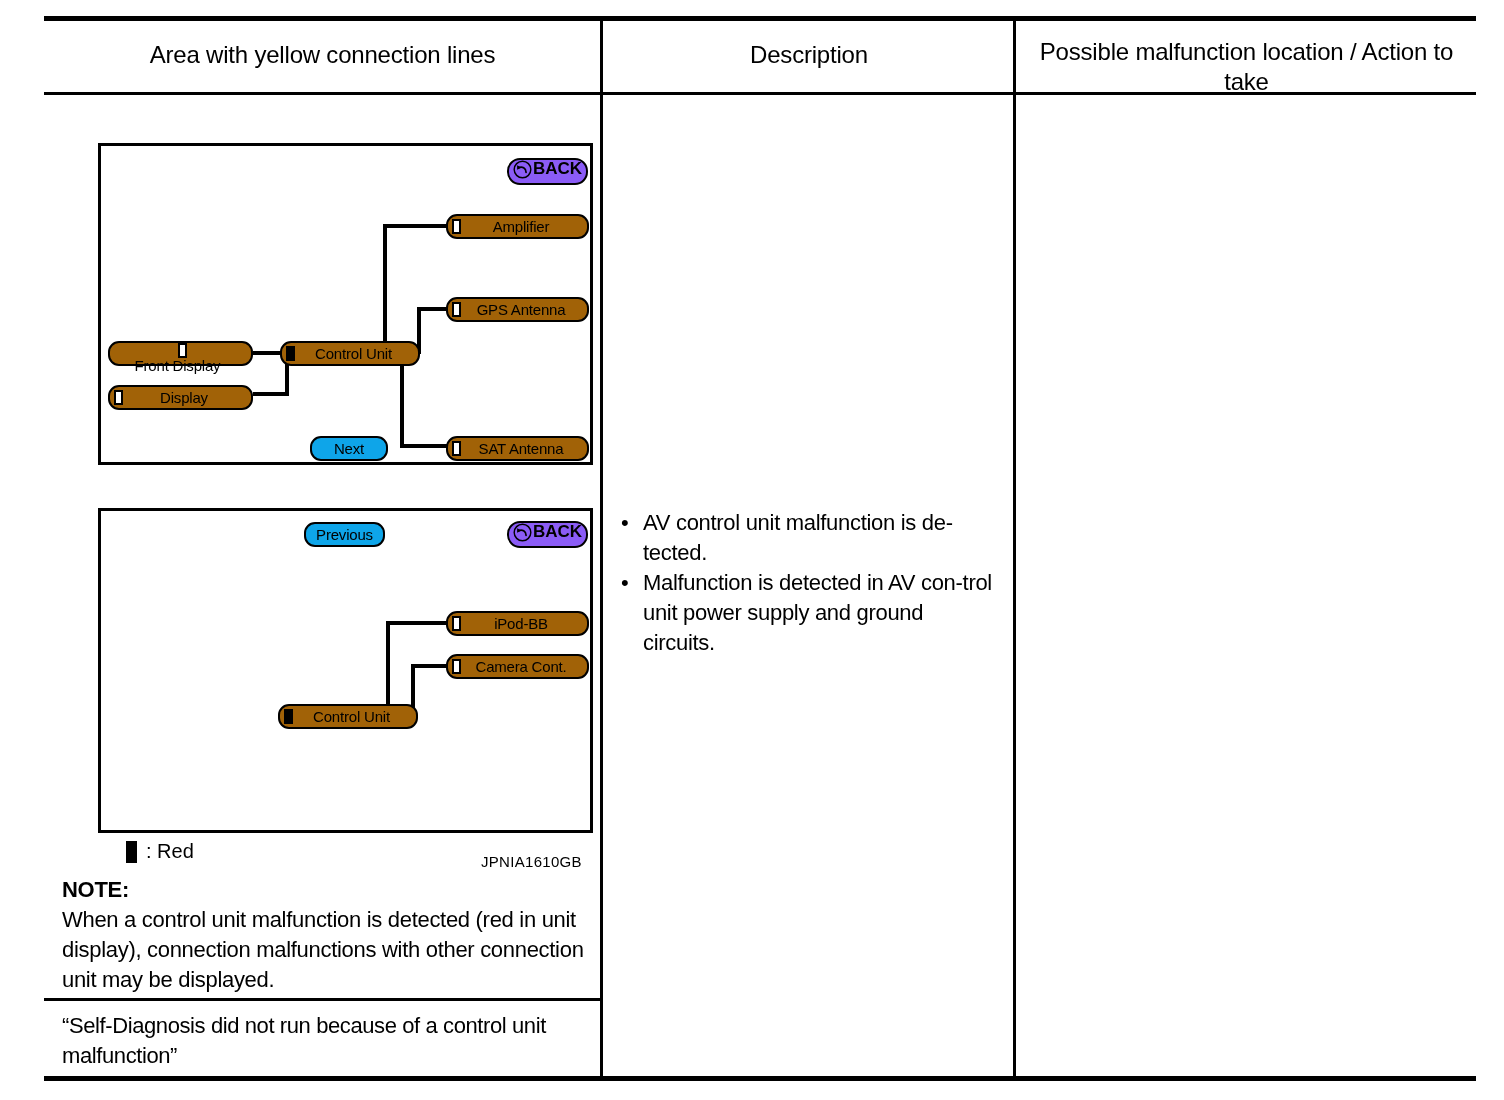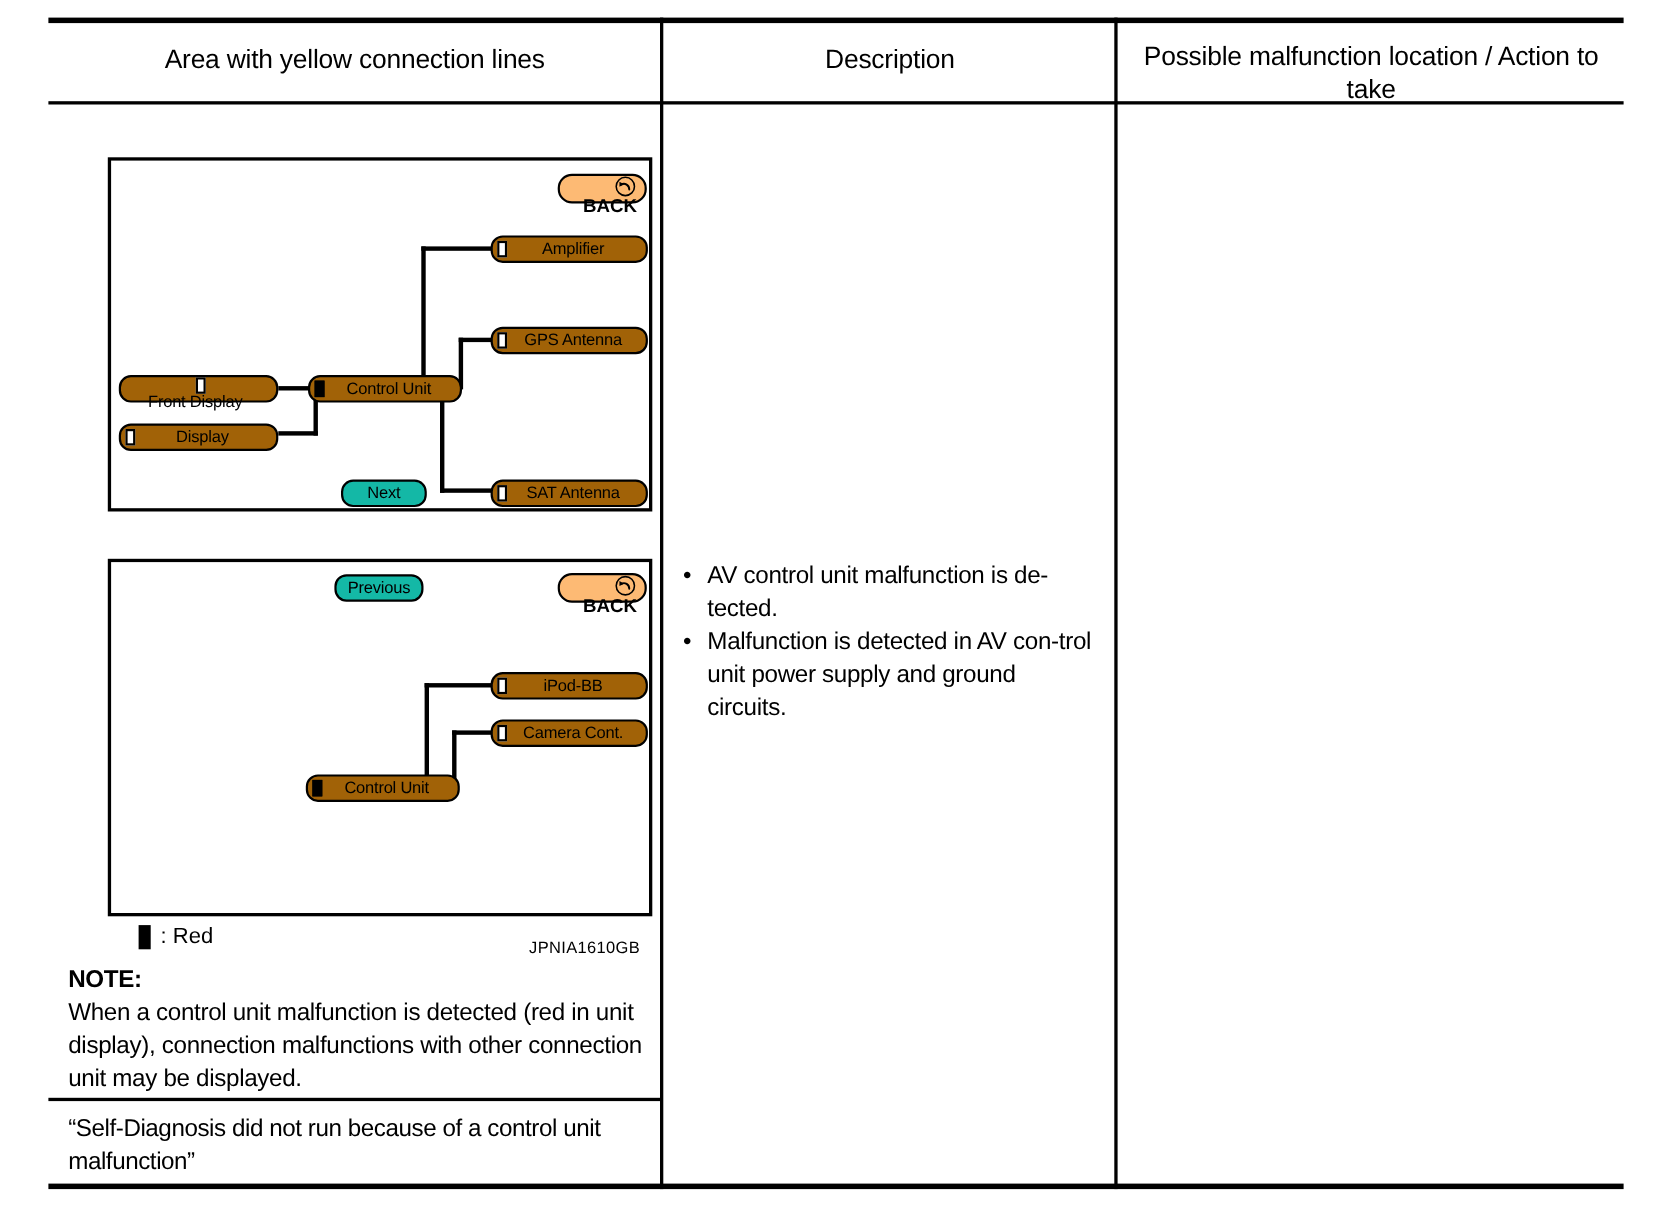--- a/index.html
+++ b/index.html
@@ -95,45 +95,44 @@
     letter-spacing: -0.2px;
     padding-right: 6px;
     white-space: nowrap;
   }
 
   
   .btn-pill {
     position: absolute;
     border: 2.5px solid #000000;
     border-radius: 11px;
-    background: #14b8a6;
+    background: #0ea5e9;
     height: 25px;
     box-sizing: border-box;
     display: flex;
     align-items: center;
     justify-content: center;
     font-size: 15px;
     letter-spacing: -0.2px;
     z-index: 4;
     white-space: nowrap;
   }
 
   
   .btn-back {
     position: absolute;
     border: 2.5px solid #000000;
     border-radius: 13px;
-    background: #fdba74;
+    background: #8b5cf6;
     height: 27px;
     box-sizing: border-box;
     display: flex;
-    align-items: flex-end;
+    align-items: flex-start;
     z-index: 4;
     padding: 0 7px 0 4px;
-    flex-direction: column;
   }
   .btn-back .back-icon {
     width: 19px;
     height: 19px;
     flex: 0 0 auto;
     margin-right: 1px;
   }
   .btn-back .back-label {
     font-size: 17px;
     font-weight: bold;

